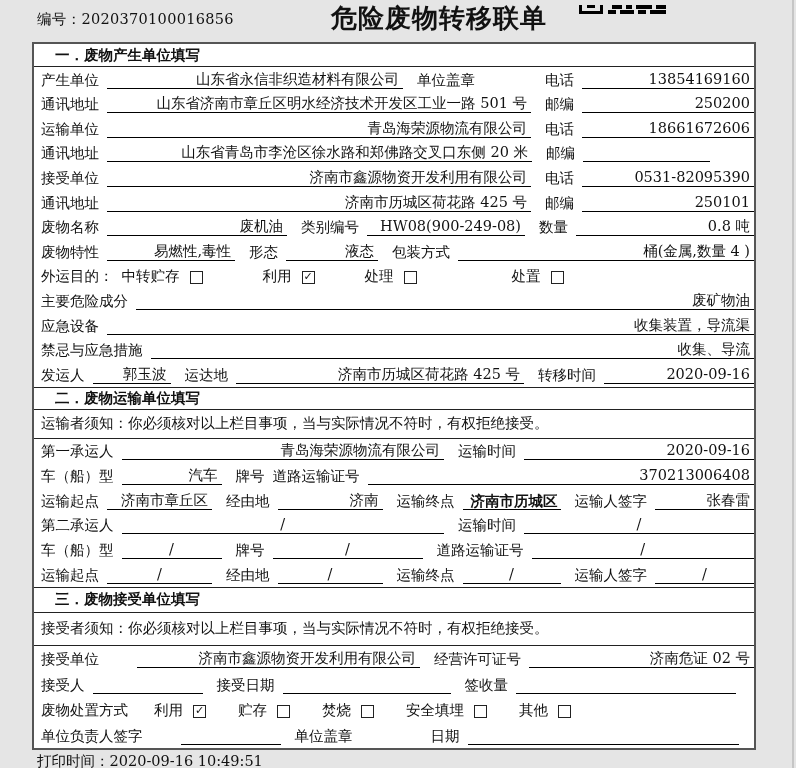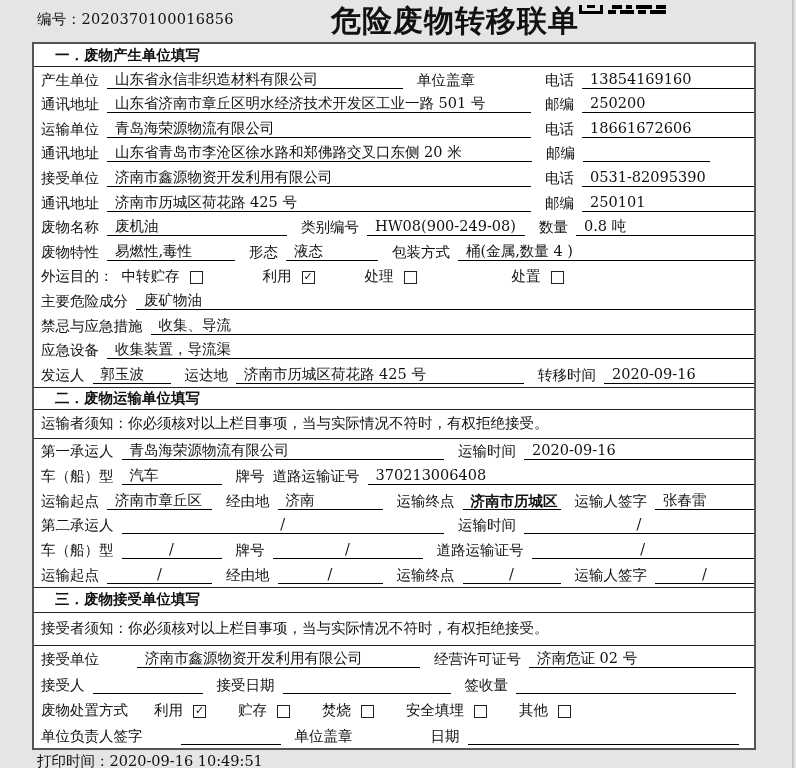--- a/index.html
+++ b/index.html
@@ -6,21 +6,21 @@
   html,body { width:796px; height:768px; }
   body {
     background:#ffffff; overflow:hidden; position:relative;
     font-family:"DejaVu Serif","Liberation Serif",serif;
     color:#111;
   }
   .sheet { position:absolute; inset:0; background:#e5e5e5; }
   .page-edge { position:absolute; top:0; bottom:0; right:2px; width:2px; background:#c6c6c6; }
 
   .serial { position:absolute; left:37px; top:10px; font-size:14.5px; white-space:nowrap; letter-spacing:.3px; }
-  .title  { position:absolute; left:331px; top:1px; font-size:30px; font-weight:bold;
+  .title  { position:absolute; left:331px; top:1px; font-size:26px; font-weight:bold;
             font-family:"DejaVu Sans","Liberation Sans",sans-serif; white-space:nowrap; letter-spacing:1px; }
   .qr { position:absolute; left:579px; top:0; width:88px; height:10px; }
 
   .formbox {
     position:absolute; left:32px; top:42px; width:724px; height:708px;
     border:2px solid #555; display:flex; flex-direction:column; background:#fff;
   }
   .sech {
     flex:0 0 23px; display:flex; align-items:center; padding-left:21px;
     font-weight:bold; font-size:14.5px;
@@ -37,21 +37,21 @@
   .lines { display:flex; flex-direction:column; }
   .ln { display:flex; align-items:flex-end; padding:0 0 3px 7px; flex:0 0 auto; }
   .s1 .ln { height:24.6px; }
   .s2 .ln { height:24.7px; }
   .s3 .ln { height:25.5px; }
 
   .lb { flex:0 0 auto; margin-right:8px; white-space:nowrap; font-size:14.5px; line-height:17px; }
   .vl + .lb, .ckb + .lb { margin-left:14px; }
   .vl {
     flex:0 0 auto; border-bottom:1px solid #000; padding:0 4px 0 8px;
-    font-size:14.5px; line-height:17px; white-space:nowrap; overflow:hidden;
+    font-size:14.5px; line-height:17px; white-space:nowrap; overflow:hidden;text-align:right;
   }
   .vl.fill { flex:1 1 auto; width:auto; }
   .vl.ctr { text-align:center; padding:0; }
   .g { flex:0 0 auto; }
   .ckl { margin-right:10px; }
   .ckb {
     flex:0 0 auto; width:13px; height:13px; border:1.5px solid #222; background:#fff;
     margin-bottom:1px; font-size:11px; line-height:10px; text-align:center; font-weight:bold;
     font-family:"DejaVu Sans","Liberation Sans",sans-serif;
   }
@@ -155,26 +155,26 @@
           <span class="ckb"></span>
           <span class="g" style="width: 95px;"></span>
           <span class="lb ckl">处置</span>
           <span class="ckb"></span>
         </div>
         <div class="ln">
           <span class="lb">主要危险成分</span>
           <span class="vl fill">废矿物油</span>
         </div>
         <div class="ln">
+          <span class="lb">应急设备</span>
+          <span class="vl fill">收集装置，导流渠</span>
+        </div>
+        <div class="ln">
           <span class="lb">禁忌与应急措施</span>
           <span class="vl fill">收集、导流</span>
-        </div>
-        <div class="ln">
-          <span class="lb">应急设备</span>
-          <span class="vl fill">收集装置，导流渠</span>
         </div>
         <div class="ln">
           <span class="lb">发运人</span>
           <span class="vl" style="width: 78px;">郭玉波</span>
           <span class="lb">运达地</span>
           <span class="vl fill">济南市历城区荷花路 425 号</span>
           <span class="lb">转移时间</span>
           <span class="vl" style="width: 150px;">2020-09-16</span>
         </div>
       </div>

